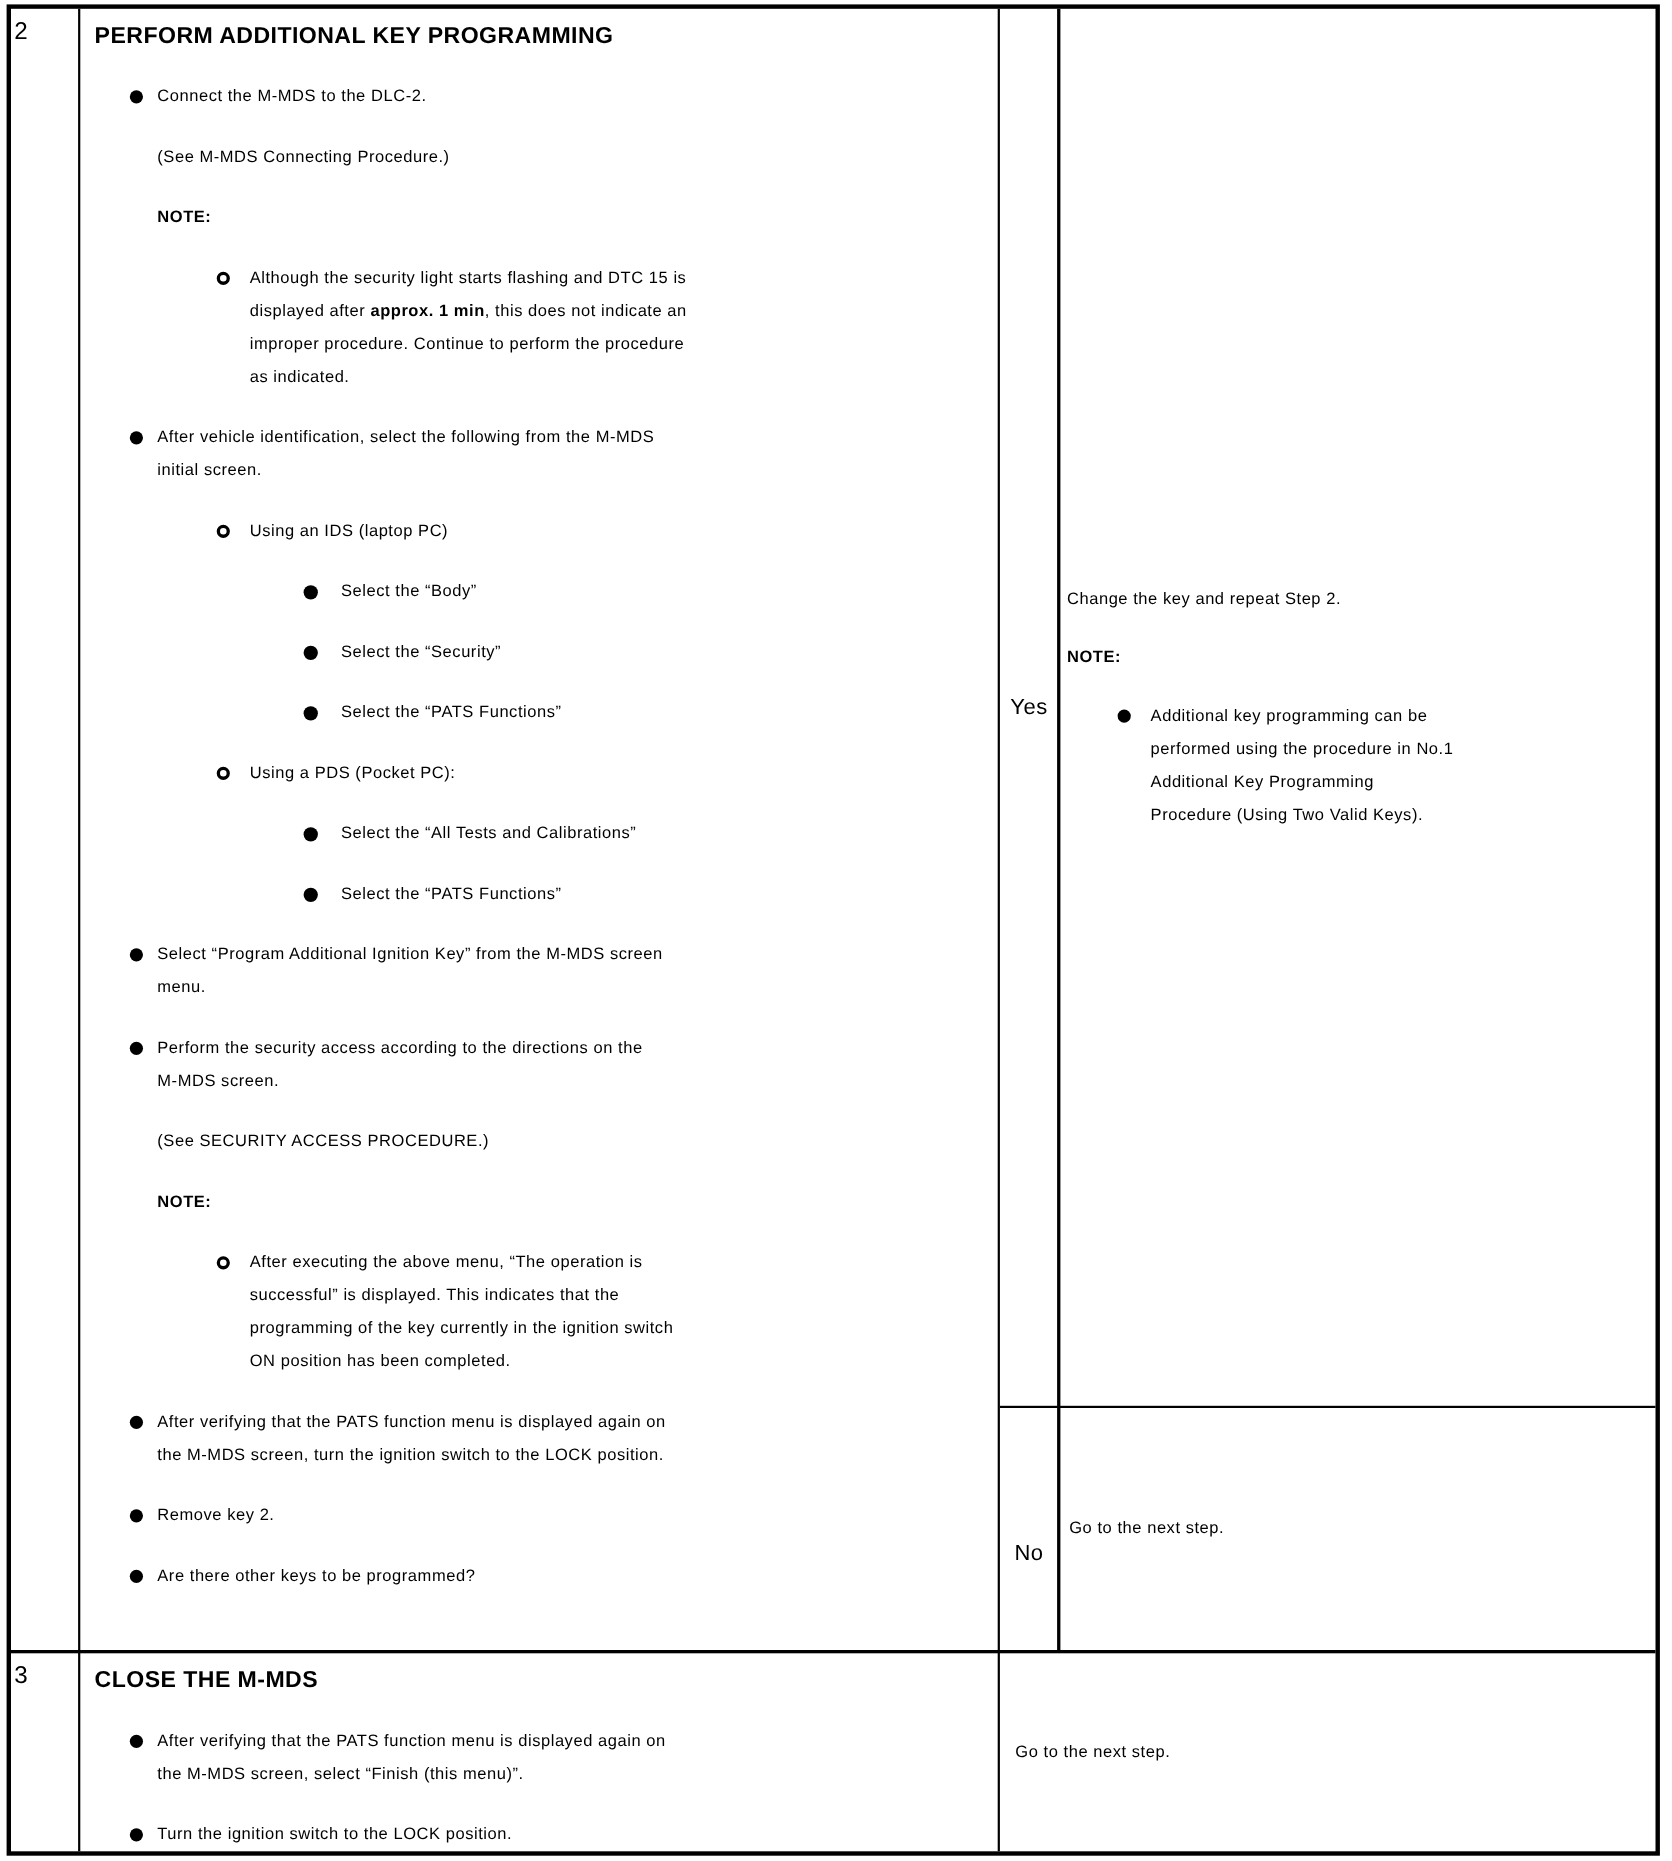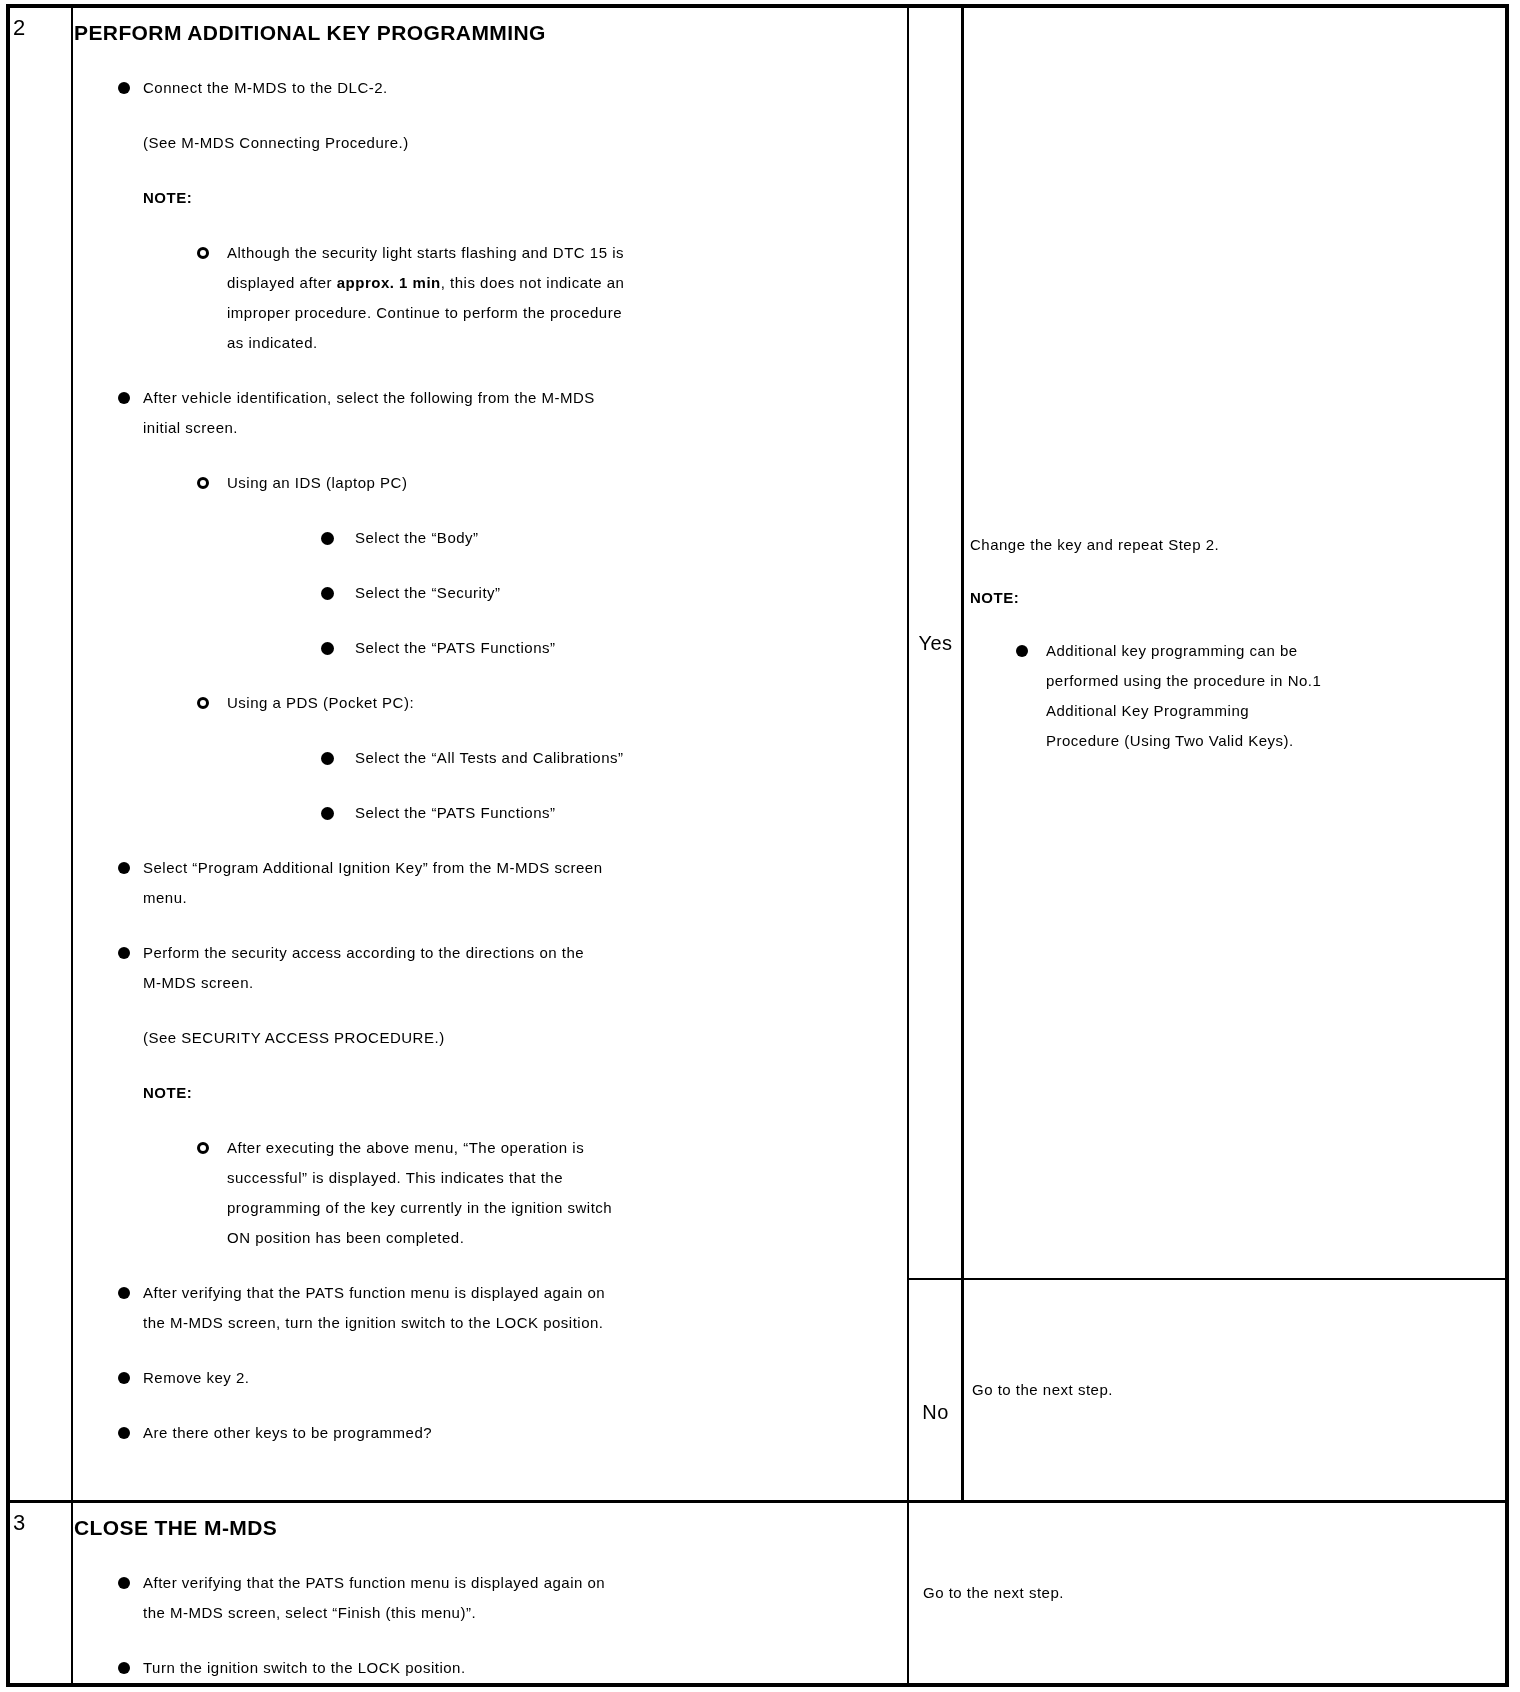--- a/index.html
+++ b/index.html
@@ -20,28 +20,28 @@
   #yesC{left:910px;top:8px;width:51px;height:1270px;display:flex;align-items:center;justify-content:center;}
   #yesD{left:966px;top:8px;width:539px;height:1270px;display:flex;flex-direction:column;justify-content:center;}
   #noC{left:910px;top:1280px;width:51px;height:264px;display:flex;align-items:center;justify-content:center;}
   #noD{left:966px;top:1280px;width:539px;height:220px;display:flex;flex-direction:column;justify-content:center;}
   #stepA3{left:10px;top:1503px;width:61px;height:180px;padding:7px 0 0 3px;}
   #procB3{left:73px;top:1503px;width:833px;height:212px;padding-top:10px;}
   #actCD3{left:910px;top:1503px;width:595px;height:180px;display:flex;flex-direction:column;justify-content:center;}
 
   .stepnum{font-size:22px;line-height:26px;letter-spacing:.5px;}
   .title{font-weight:bold;font-size:21px;line-height:30px;letter-spacing:.4px;
-         padding-left:1px;margin:0 0 25px 0;}
+         padding-left:13px;margin:0 0 25px 0;}
   .item{position:relative;margin:0 0 25px 0;line-height:30px;font-size:15px;
         letter-spacing:.5px;white-space:pre-line;}
   .item:last-child{margin-bottom:0;}
   .b1,.p1,.note{padding-left:70px;}
   .note{font-weight:bold;}
   .b2{padding-left:154px;}
-  .b3{padding-left:237px;margin-left:45px;}
+  .b3{padding-left:237px;}
   .mk{position:absolute;top:9px;}
   .dot{width:12px;height:12px;background:#000;border-radius:50%;}
   .bigdot{width:13px;height:13px;background:#000;border-radius:50%;}
   .ring{width:12px;height:12px;border:3px solid #000;border-radius:50%;box-sizing:border-box;}
   .b1 > .mk{left:45px;}
   .b2 > .mk{left:124px;}
   .b3 > .mk{left:203px;}
 
   .ynlabel{font-size:20px;letter-spacing:.5px;}
   #yesD .item{margin-bottom:23px;}

